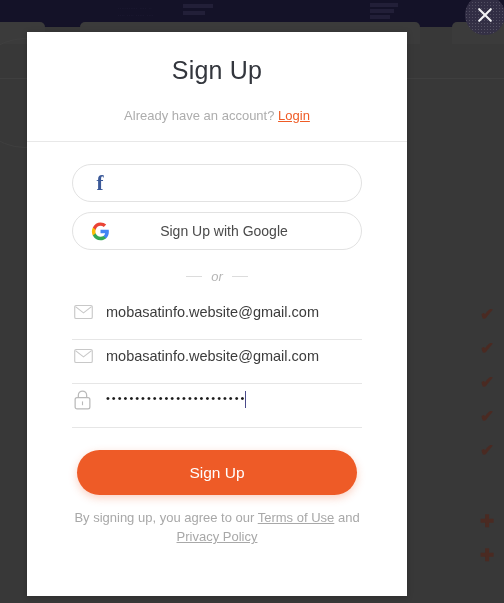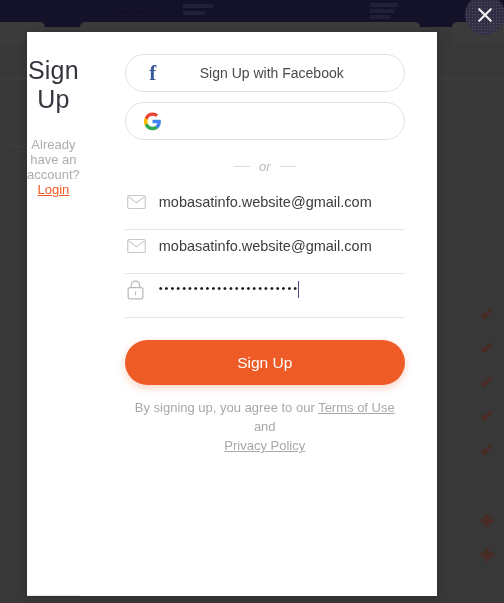--- a/index.html
+++ b/index.html
@@ -86,25 +86,25 @@
     display: flex; align-items: center; justify-content: center;
     z-index: 40;
     cursor: pointer;
   }
   .close-btn svg { display: block; }
 
   
   .modal {
     position: absolute;
     left: 27px; top: 32px;
-    width: 410px; height: 564px;
+    width: 380px; height: 564px;
     background: #ffffff;
     z-index: 20;
     display: flex;
-    flex-direction: row;
+    flex-direction: column;
     box-shadow: 0 1px 6px rgba(0,0,0,0.22);
   }
 
   .modal-header {
     padding-top: 24px;
     padding-bottom: 18px;
     border-bottom: 1px solid #e8e8e8;
     text-align: center;
   }
   .modal-title {
@@ -282,32 +282,32 @@
         <a>Login</a>
       </div>
     </div>
 
     <div class="modal-body">
 
       <div class="social-btn">
         <span class="social-icon">
           <span class="fb-glyph">f</span>
         </span>
-        <span class="social-label">Sign Up with Facebook</span>
       </div>
 
       <div class="social-btn">
         <span class="social-icon">
           <svg width="19" height="19" viewBox="0 0 48 48">
             <path fill="#4285F4" d="M45.1 24.5c0-1.6-.1-3.2-.4-4.7H24v8.9h11.8c-.5 2.7-2 5-4.3 6.6v5.5h7c4.1-3.8 6.6-9.4 6.6-16.3z"></path>
             <path fill="#34A853" d="M24 46c5.8 0 10.7-1.9 14.3-5.2l-7-5.5c-1.9 1.3-4.4 2.1-7.3 2.1-5.6 0-10.4-3.8-12.1-8.9H4.7v5.6C8.3 41.3 15.6 46 24 46z"></path>
             <path fill="#FBBC05" d="M11.9 28.5c-.4-1.3-.7-2.7-.7-4.5s.3-3.2.7-4.5v-5.6H4.7C3.1 17.1 2.2 20.4 2.2 24s.9 6.9 2.5 10.1l7.2-5.6z"></path>
             <path fill="#EA4335" d="M24 9.6c3.2 0 6 1.1 8.2 3.2l6.2-6.2C34.7 3.1 29.8 1 24 1 15.6 1 8.3 5.7 4.7 13.9l7.2 5.6C13.6 13.4 18.4 9.6 24 9.6z"></path>
           </svg>
         </span>
+        <span class="social-label">Sign Up with Google</span>
       </div>
 
       <div class="or-row">
         <span class="or-dash"></span>
         <span class="or-text">or</span>
         <span class="or-dash"></span>
       </div>
 
       <div class="field">
         <span class="field-icon">

